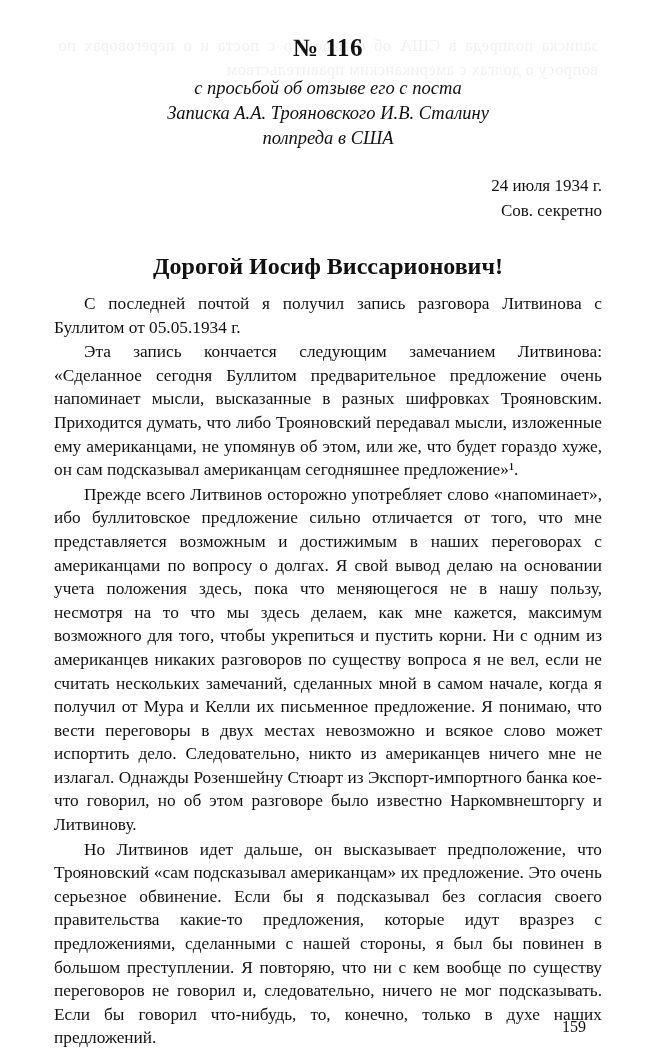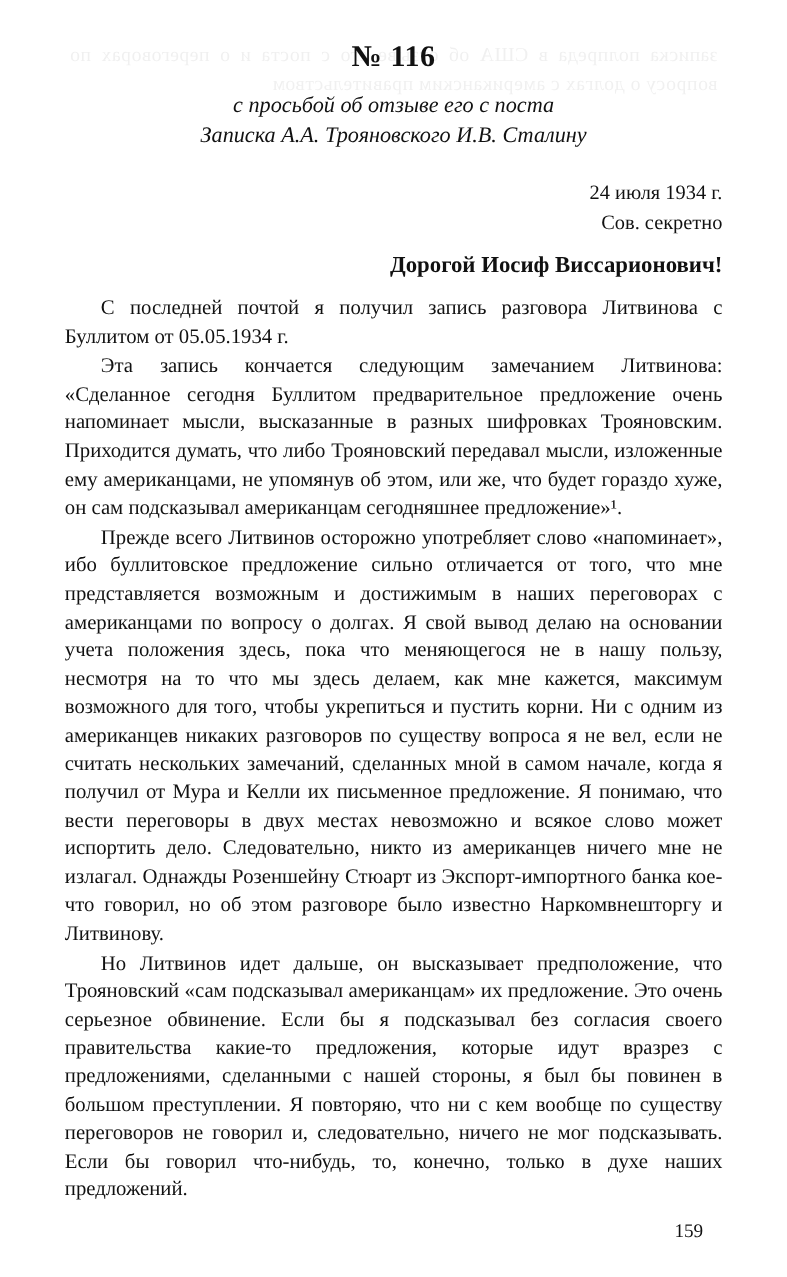--- a/index.html
+++ b/index.html
@@ -57,26 +57,26 @@
     line-height: 25px;
     margin: 0 auto 22px auto;
     width: 430px;
     position: relative;
   }
   .title div { white-space: nowrap; }
   .meta {
     text-align: right;
     font-size: 17px;
     line-height: 25px;
-    margin-bottom: 13px;
+    margin-bottom: 30px;
     position: relative;
   }
   .salutation {
-    text-align: right;
-    font-size: 19px;
+    text-align: center;
+    font-size: 24px;
     font-weight: bold;
     margin: 4px 0 12px 0;
     position: relative;
   }
   p.body {
     font-size: 17.3px;
     line-height: 23.6px;
     text-align: justify;
     text-indent: 30px;
     margin: 0 0 1px 0;
@@ -95,20 +95,21 @@
 
 <div class="page">
 
   <div class="ghost">записка полпреда в США об отзыве его с поста и о переговорах по вопросу о долгах с американским правительством</div>
 
   <div class="doc-number">№ 116</div>
 
   <div class="title">
     <div>с просьбой об отзыве его с поста</div>
     <div>Записка А.А. Трояновского И.В. Сталину</div>
+    <div>полпреда в США</div>
   </div>
 
   <div class="meta">
     <div>24 июля 1934 г.</div>
     <div>Сов. секретно</div>
   </div>
 
   <div class="salutation">Дорогой Иосиф Виссарионович!</div>
 
   <p class="body">С последней почтой я получил запись разговора Литвинова с Буллитом от 05.05.1934 г.</p>

